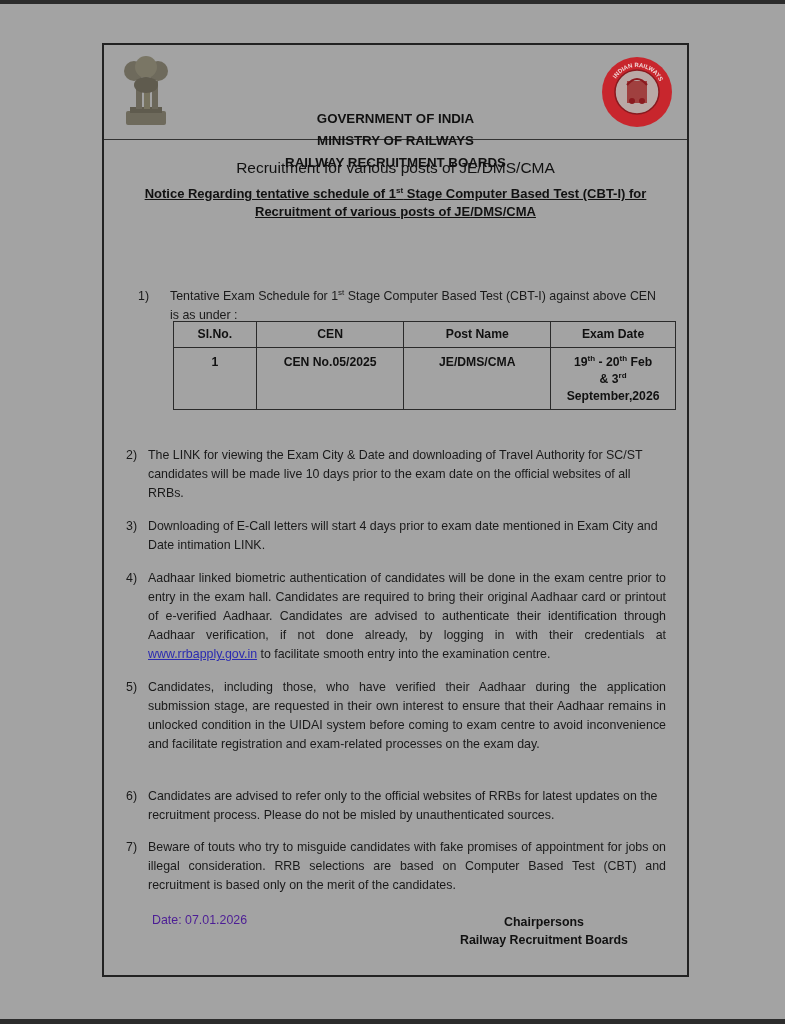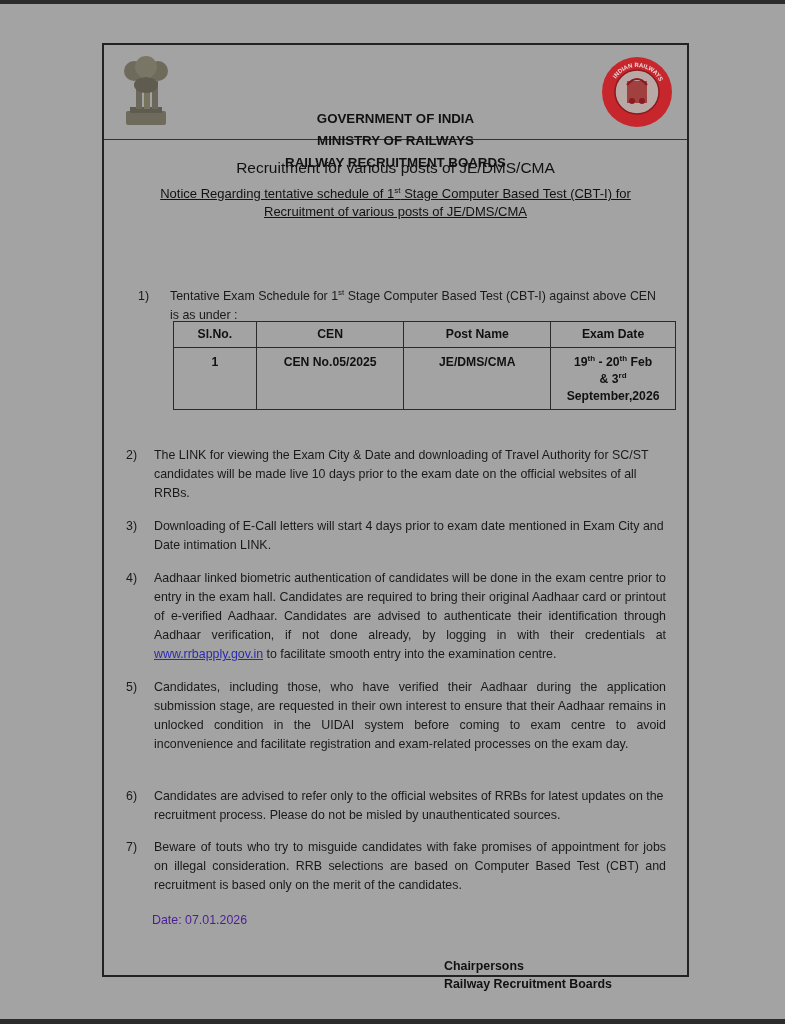--- a/index.html
+++ b/index.html
@@ -22,42 +22,42 @@
   }
   .emblem { position: absolute; left: 12px; top: 8px; width: 60px; height: 76px; }
   .rail-logo { position: absolute; left: 496px; top: 10px; width: 74px; height: 74px; }
   .org-lines { position: absolute; left: 0; top: 15px; width: 583px; text-align: center; margin-top: 48px; }
   .org-lines div { font-weight: bold; font-size: 13.3px; line-height: 22px; color: #111; }
 
   .title-block { position: absolute; left: 0; top: 112px; width: 583px; text-align: center; }
   .cen-title { font-weight: bold; font-size: 16px; line-height: 22px; }
   .rec-title { font-weight: normal; font-size: 15.5px; line-height: 22px; }
   .notice-title {
-    font-weight: normal; font-size: 13px; line-height: 18px; text-decoration: underline;
+    font-weight: bold; font-size: 13px; line-height: 18px; text-decoration: underline;
     margin-top: 6px;
   }
   sup { font-size: 8px; line-height: 0; vertical-align: 5px; }
 
   .item { position: absolute; left: 22px; width: 540px; font-size: 12.4px; line-height: 19px; color: #1a1a1a; }
   .item .num { position: absolute; left: 0; top: 0; width: 24px; }
-  .item .txt { margin-left: 28px; text-align: justify; }
+  .item .txt { margin-left: 22px; text-align: justify; }
   .item .txt.left { text-align: left; }
 
   .sched-table {
     position: absolute; left: 69px; top: 276px; width: 503px; border-collapse: collapse;
     font-size: 12.2px; font-weight: bold; color: #111;
   }
   .sched-table th, .sched-table td { border: 1.2px solid #2a2a2a; text-align: center; vertical-align: top; }
   .sched-table th { height: 26px; padding: 5px 0 0 0; box-sizing: border-box; }
   .sched-table td { height: 62px; padding: 6px 2px 0 2px; box-sizing: border-box; line-height: 17px; }
 
   .link { color: #2b2bb0; text-decoration: underline; }
 
   .footer-date { position: absolute; left: 48px; top: 868px; font-size: 12.4px; color: #4c1d95; }
-  .sign { position: absolute; left: 340px; top: 868px; width: 200px; text-align: left; font-weight: bold; font-size: 12.4px; line-height: 18px; margin-top: 44px; }
+  .sign { position: absolute; left: 340px; top: 868px; width: 200px; text-align: center; font-weight: bold; font-size: 12.4px; line-height: 18px; }
 </style>
 </head>
 <body>
 
 <div class="topbar"></div>
 
 <div class="page">
 
   <div class="header">
     <svg class="emblem" viewBox="0 0 60 76">

